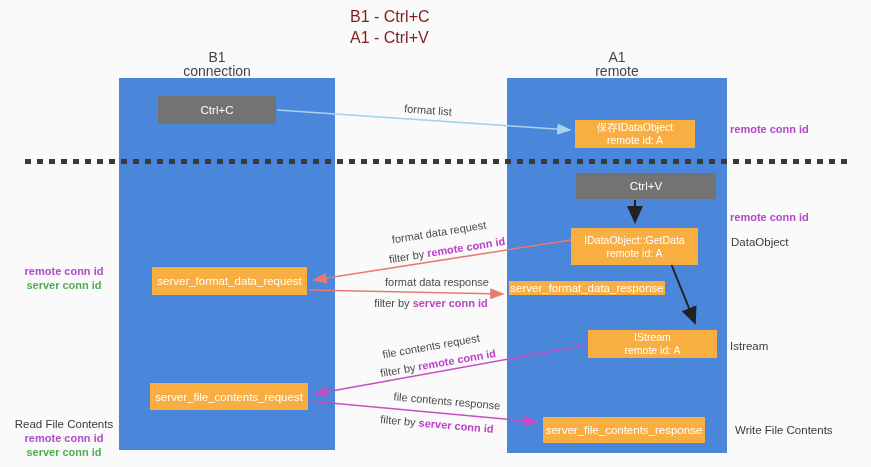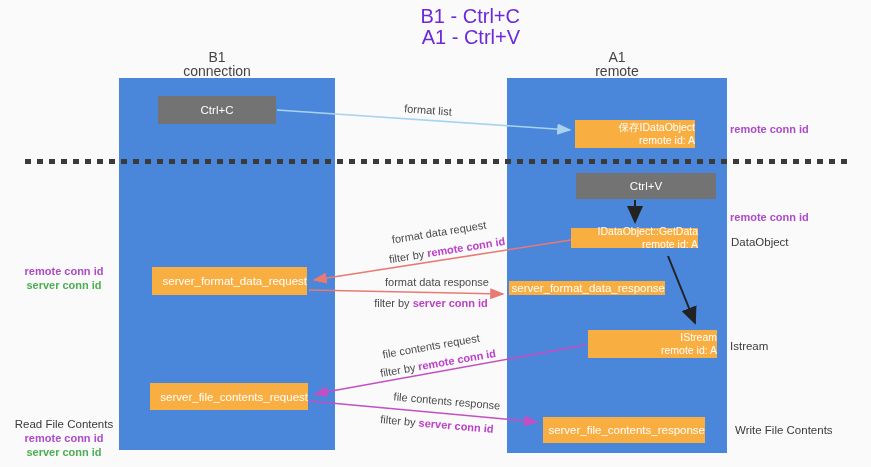--- a/index.html
+++ b/index.html
@@ -1,29 +1,29 @@
 <!DOCTYPE html>
 <html><head>
 <meta charset="utf-8">
 <style>
   html,body{margin:0;padding:0;background:#fafafa;}
   .canvas{
     position:relative;width:871px;height:467px;background:#fafafa;overflow:hidden;
     font-family:"Liberation Sans","DejaVu Sans",sans-serif;color:#3a3a3a;
   }
-  .title{position:absolute;left:350px;top:6px;width:170px;text-align:right;
-    font-size:20px;line-height:21px;color:#6d28d9;}
+  .title{position:absolute;left:350px;top:6px;width:170px;text-align:left;
+    font-size:16px;line-height:21px;color:#7f1d1d;}
   .col-header{position:absolute;width:120px;text-align:center;font-size:14px;line-height:14px;color:#444;}
   .lifeline{position:absolute;background:#4a86d9;}
   .dashed-divider{position:absolute;left:25px;top:159px;width:822px;height:5px;
     background:repeating-linear-gradient(90deg,#3a3a3a 0 6px,transparent 6px 12px);}
   .box{position:absolute;display:flex;flex-direction:column;align-items:center;justify-content:center;
     color:#fff;text-align:center;white-space:nowrap;}
   .box.green{background:#737373;}
-  .box.orange{background:#f9ae42;align-items:flex-end;}
+  .box.orange{background:#f9ae42;}
   .box .one{font-size:11.5px;}
   .box .l{font-size:10.5px;line-height:13px;}
   .flow-label{position:absolute;font-size:11px;color:#4a4a4a;white-space:nowrap;}
   .side-label{position:absolute;font-size:11.5px;white-space:nowrap;color:#3a3a3a;}
   .side-label.purple{color:#ae4bc8;font-weight:bold;font-size:11px;}
   .left-stack{position:absolute;width:112px;text-align:center;white-space:nowrap;font-size:11px;line-height:14px;}
   .left-stack .plain{color:#3a3a3a;font-size:11.5px;margin-top:35px;}
   .left-stack .purple{color:#ae4bc8;font-weight:bold;}
   .left-stack .green{color:#4cae52;font-weight:bold;}
   .key{font-weight:bold;color:#bc41c8;margin-left:3px;}
@@ -83,21 +83,21 @@
 
   <div class="box orange" style="left:575px;top:120px;width:120px;height:28px;">
     <span class="l">保存IDataObject</span>
     <span class="l">remote id: A</span>
   </div>
 
   <div class="box green" style="left:576px;top:173px;width:140px;height:26px;">
     <span class="one">Ctrl+V</span>
   </div>
 
-  <div class="box orange" style="left:571px;top:228px;width:127px;height:20px;">
+  <div class="box orange" style="left:571px;top:228px;width:127px;height:37px;">
     <span class="l">IDataObject::GetData</span>
     <span class="l">remote id: A</span>
   </div>
 
   <div class="box orange" style="left:152px;top:267px;width:155px;height:28px;">
     <span class="one">server_format_data_request</span>
   </div>
 
   <div class="box orange" style="left:509px;top:281px;width:156px;height:14px;">
     <span class="one">server_format_data_response</span>

